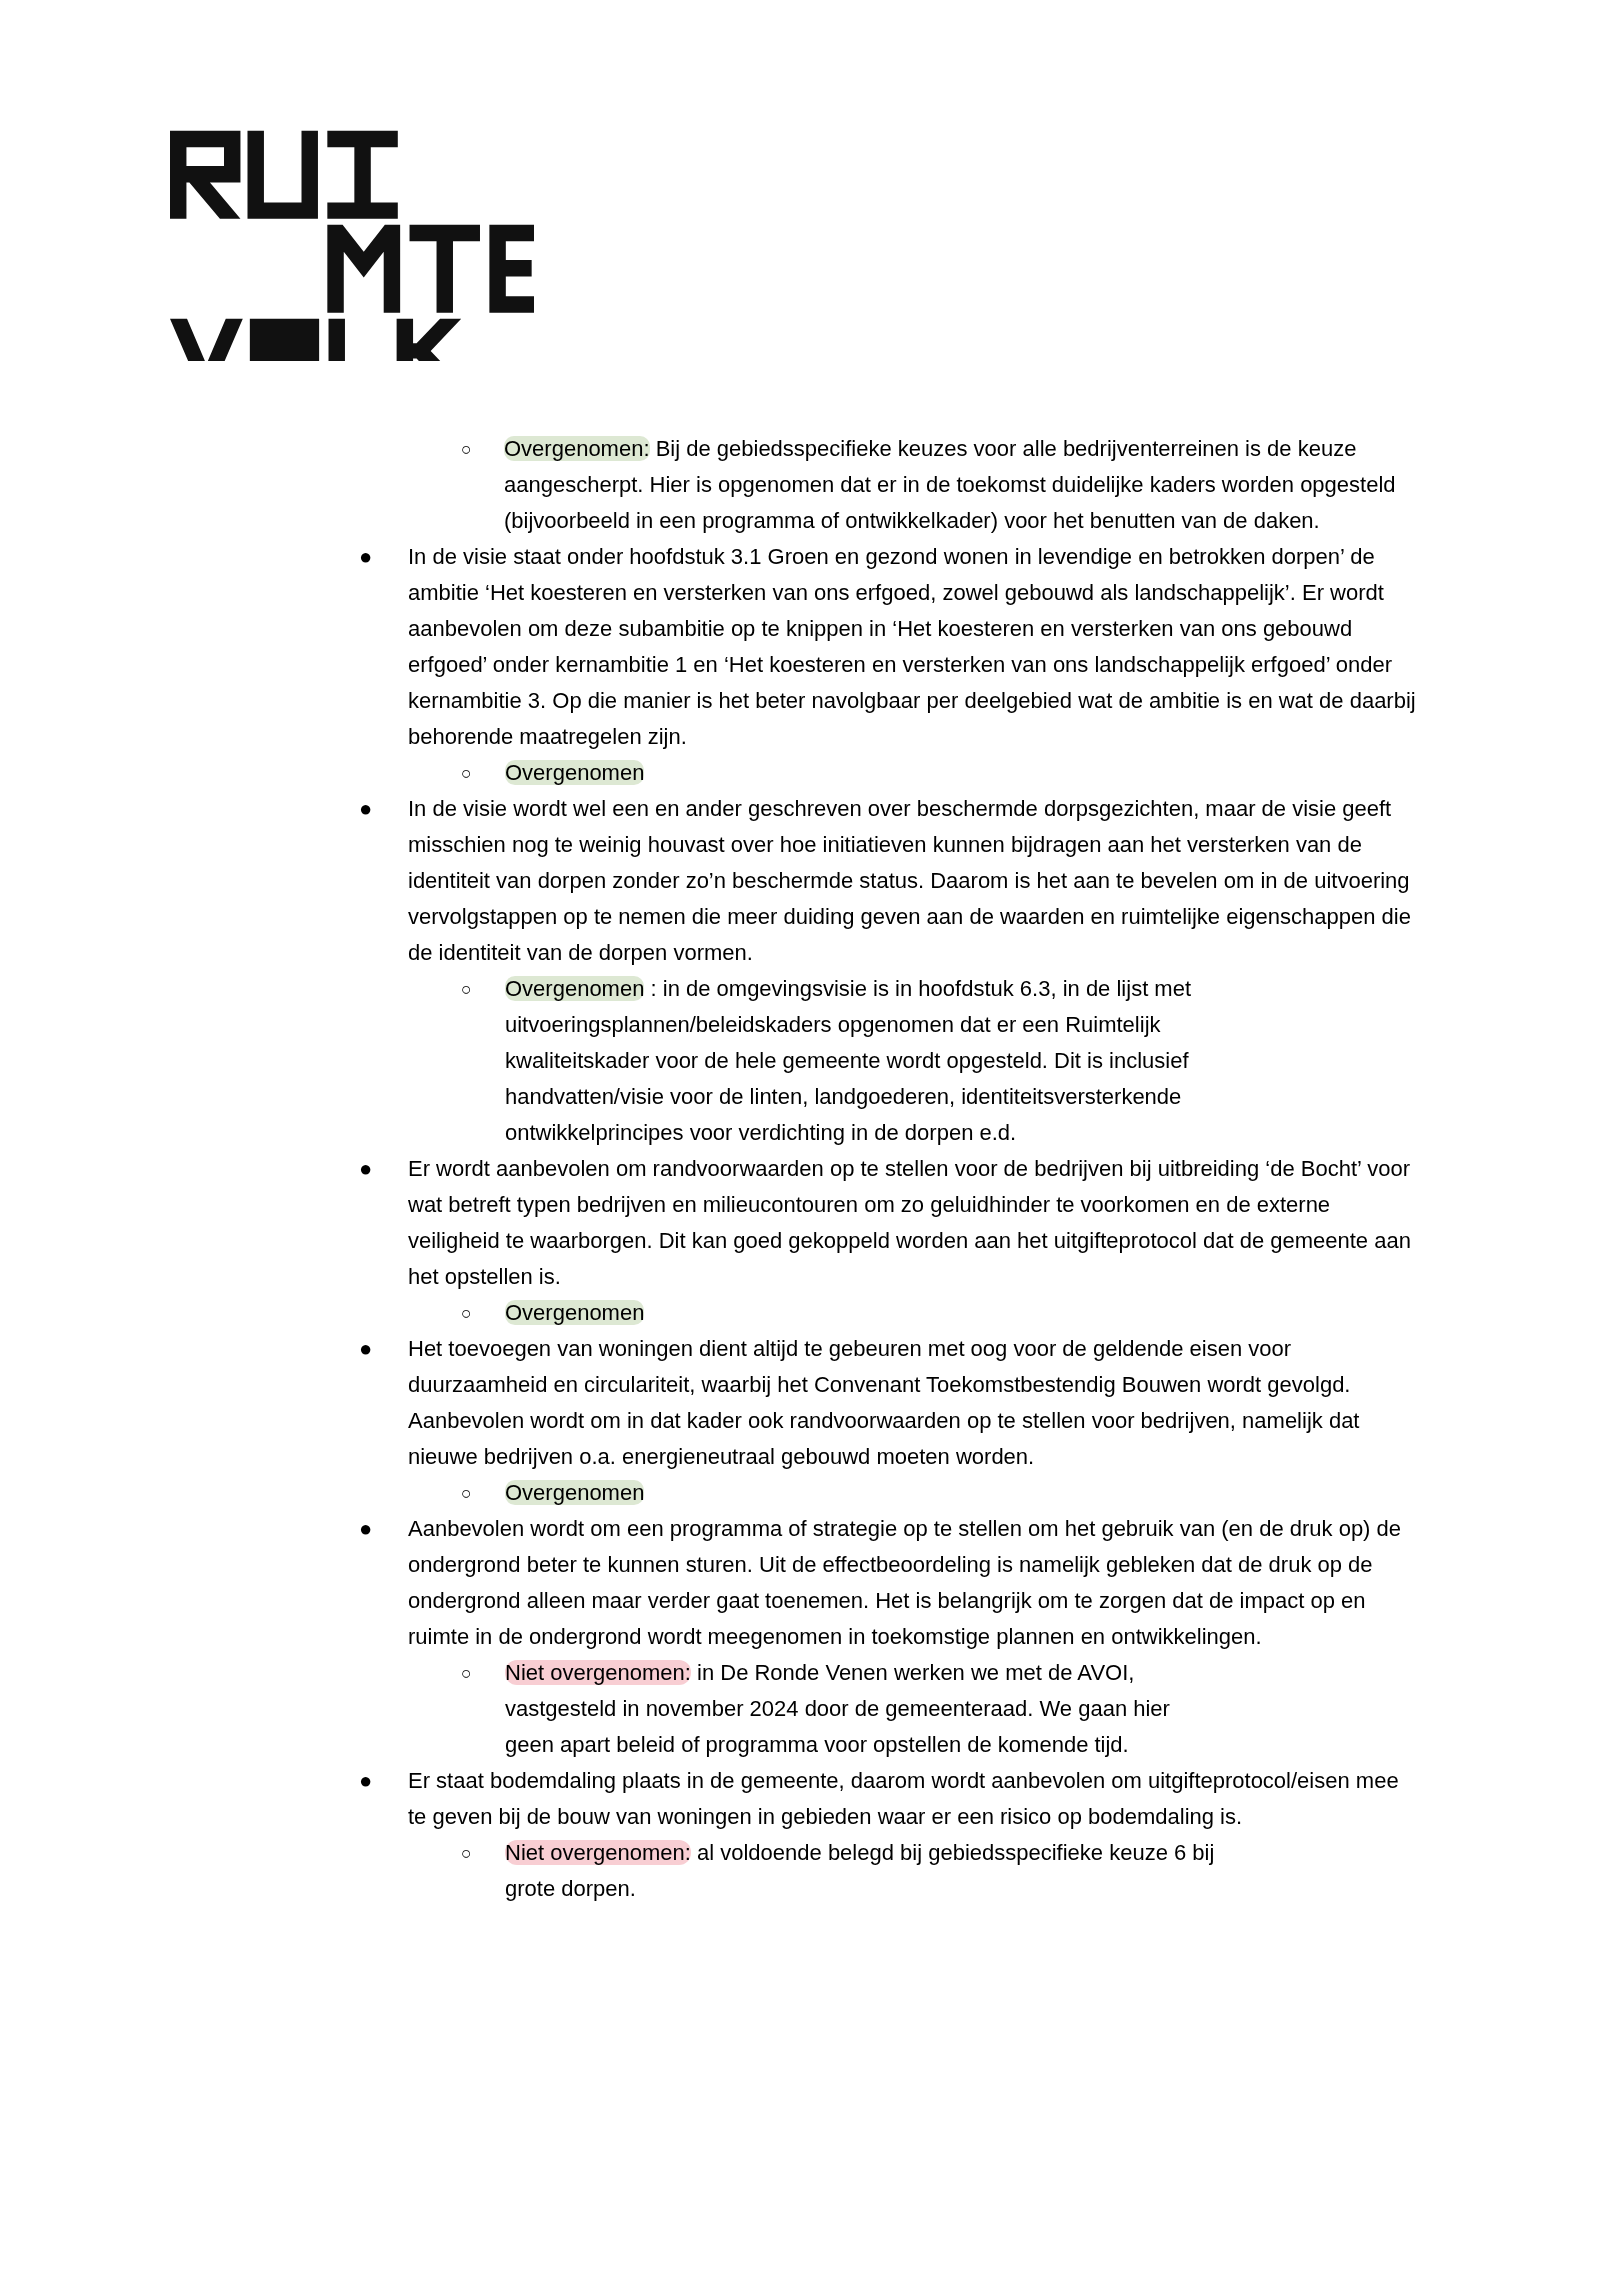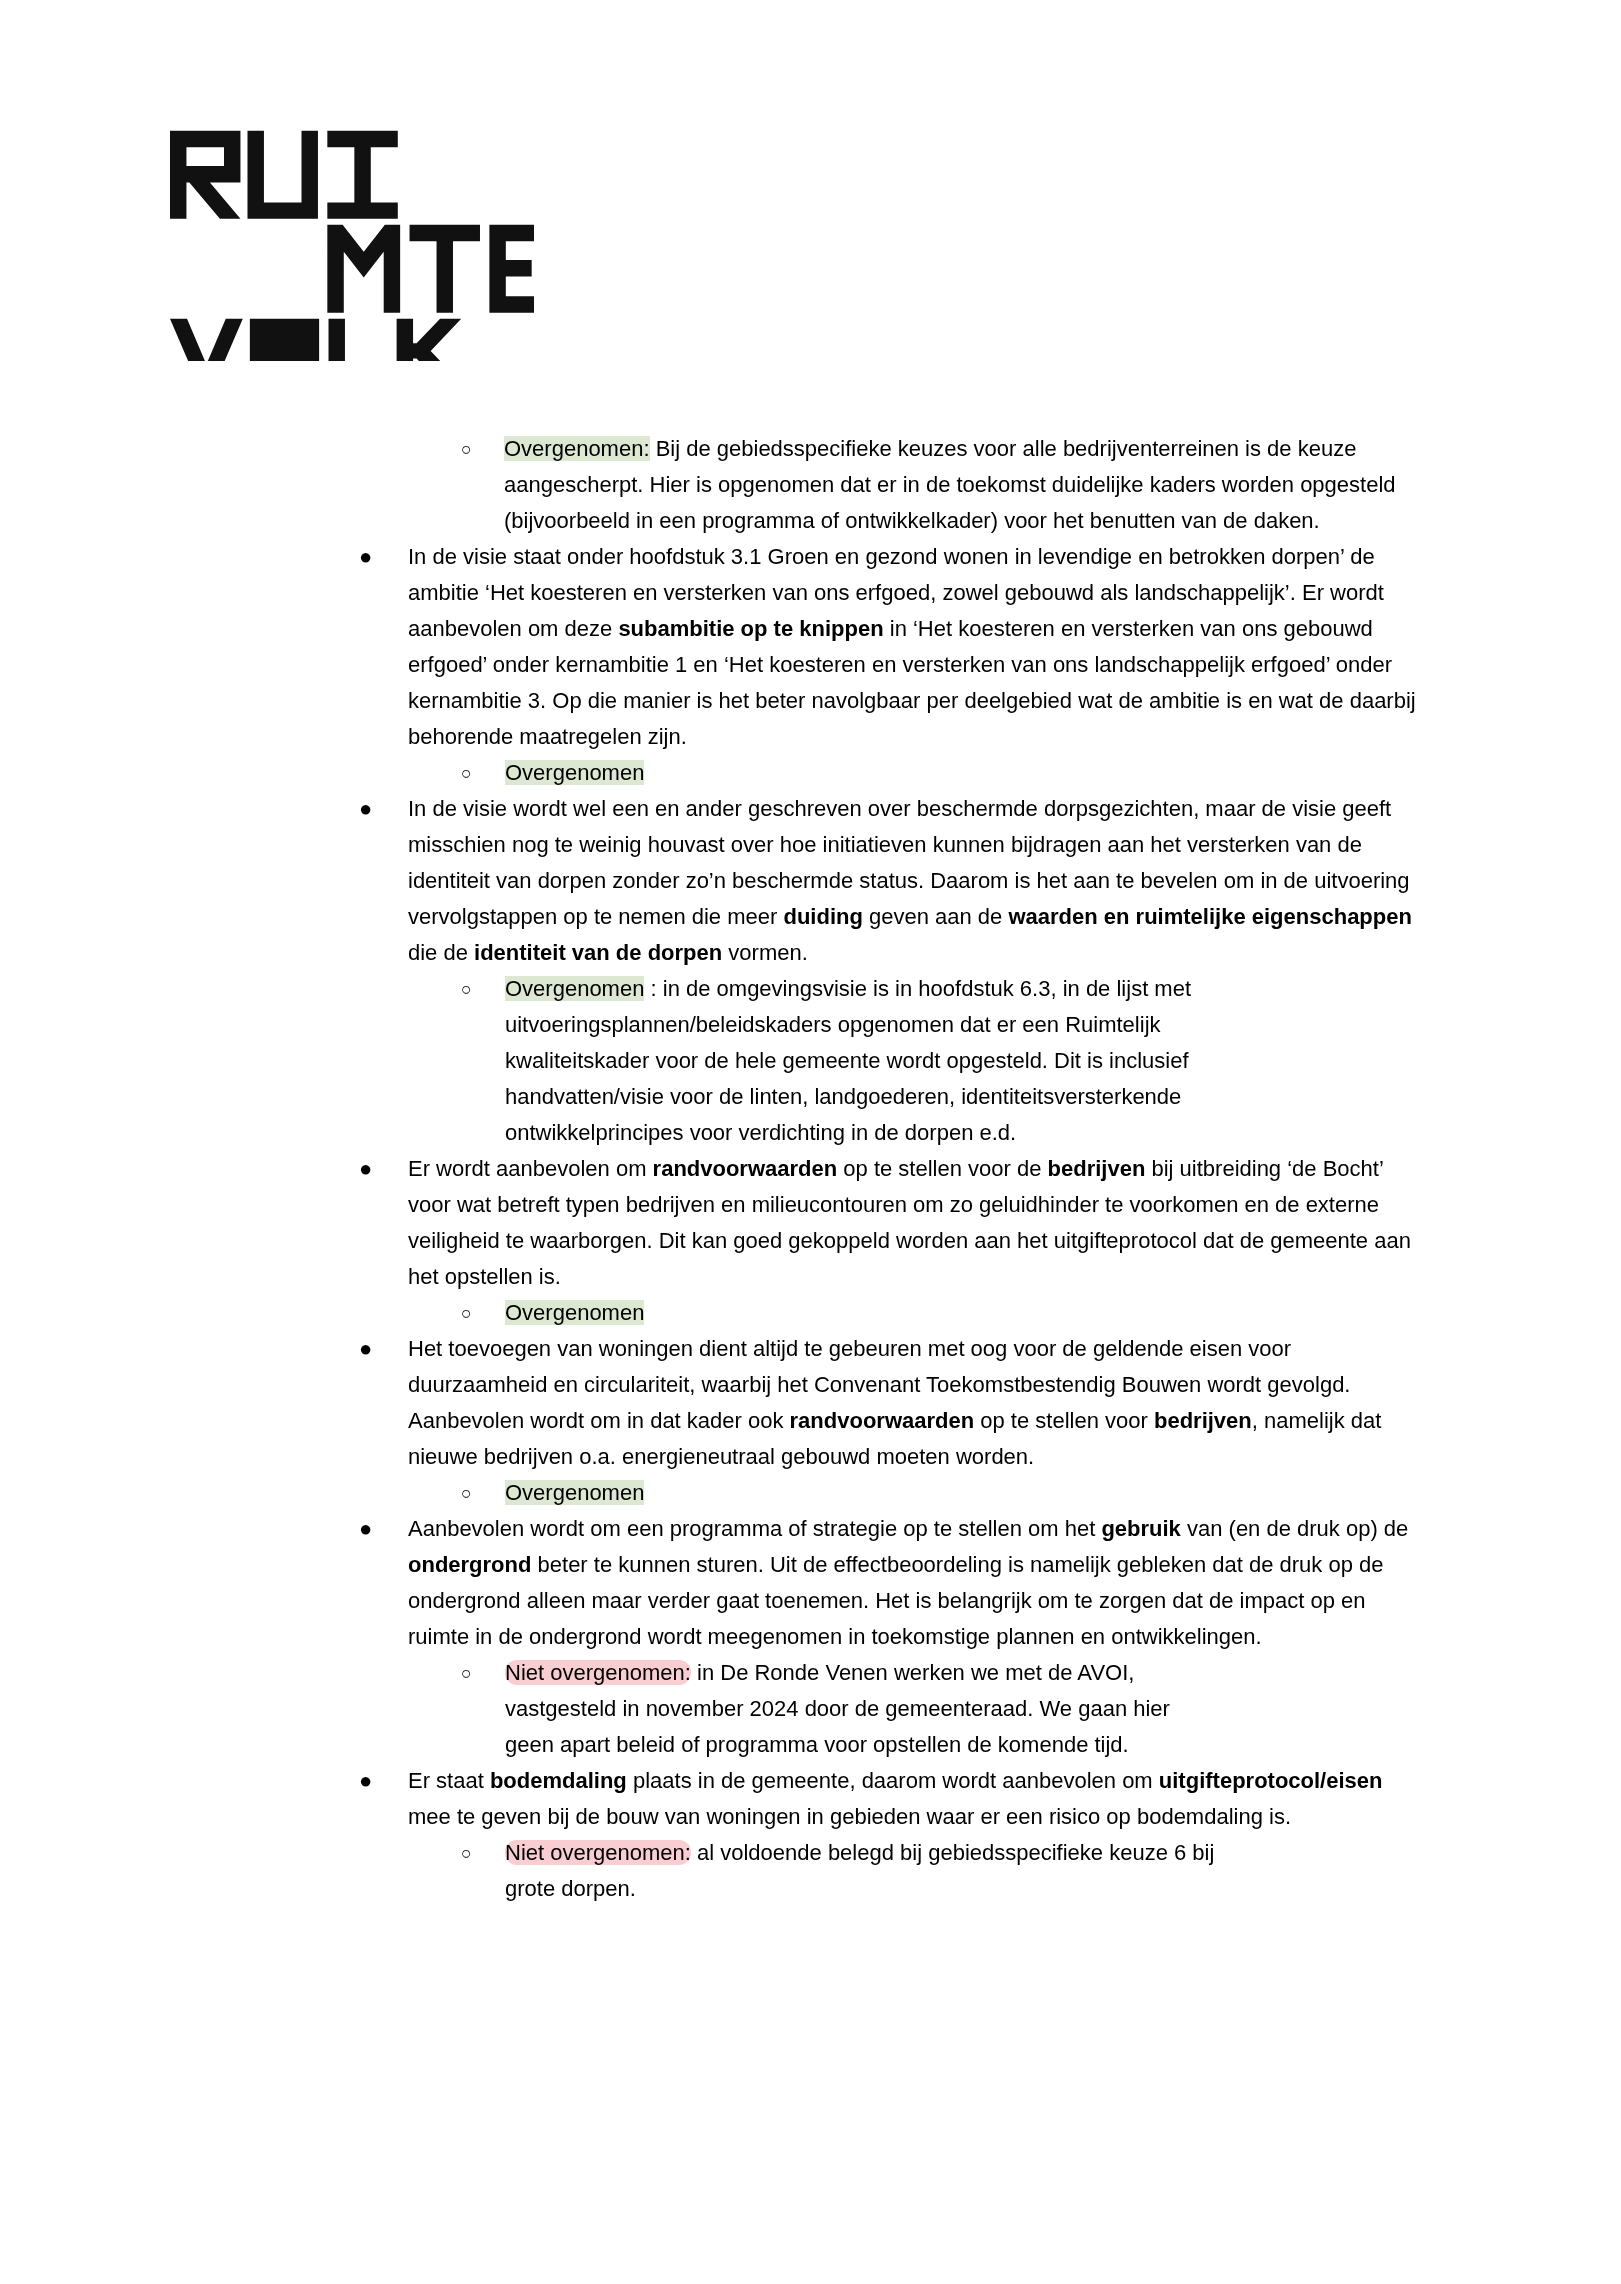--- a/index.html
+++ b/index.html
@@ -86,29 +86,30 @@
     line-height: 36px;
     color: #000;
   }
   
   li.b1 ul.lvl2 > li.b2 { padding-left: 97px; }
   li.b1 ul.lvl2 > li.b2 > .bullet2 { left: 53px; }
 
   .hl-green {
     background-color: #dde8d3;
     box-decoration-break: clone;
+    border-radius: 10px;
     -webkit-box-decoration-break: clone;
   }
   .hl-pink {
     background-color: #f8ced3;
     box-decoration-break: clone;
     border-radius: 12px;
     -webkit-box-decoration-break: clone;
   }
-  .bold { font-weight: bold; }
+  .bold { font-weight: normal; }
 
   
   .heading {
     position: relative;
     margin: 26px 0 5.9px 0;
     padding-left: 408px;
     font-size: 25px;
     line-height: 35px;
     font-weight: bold;
     letter-spacing: 0.1px;

